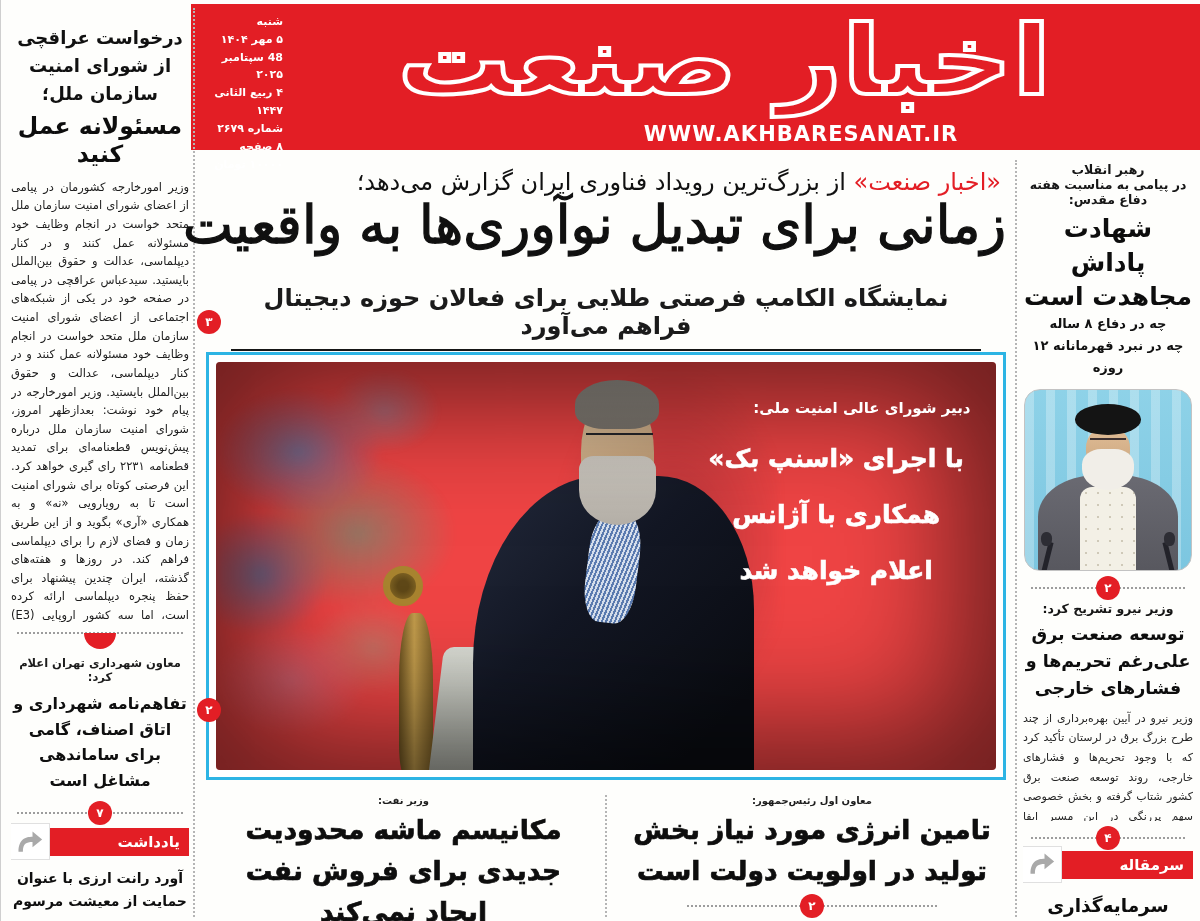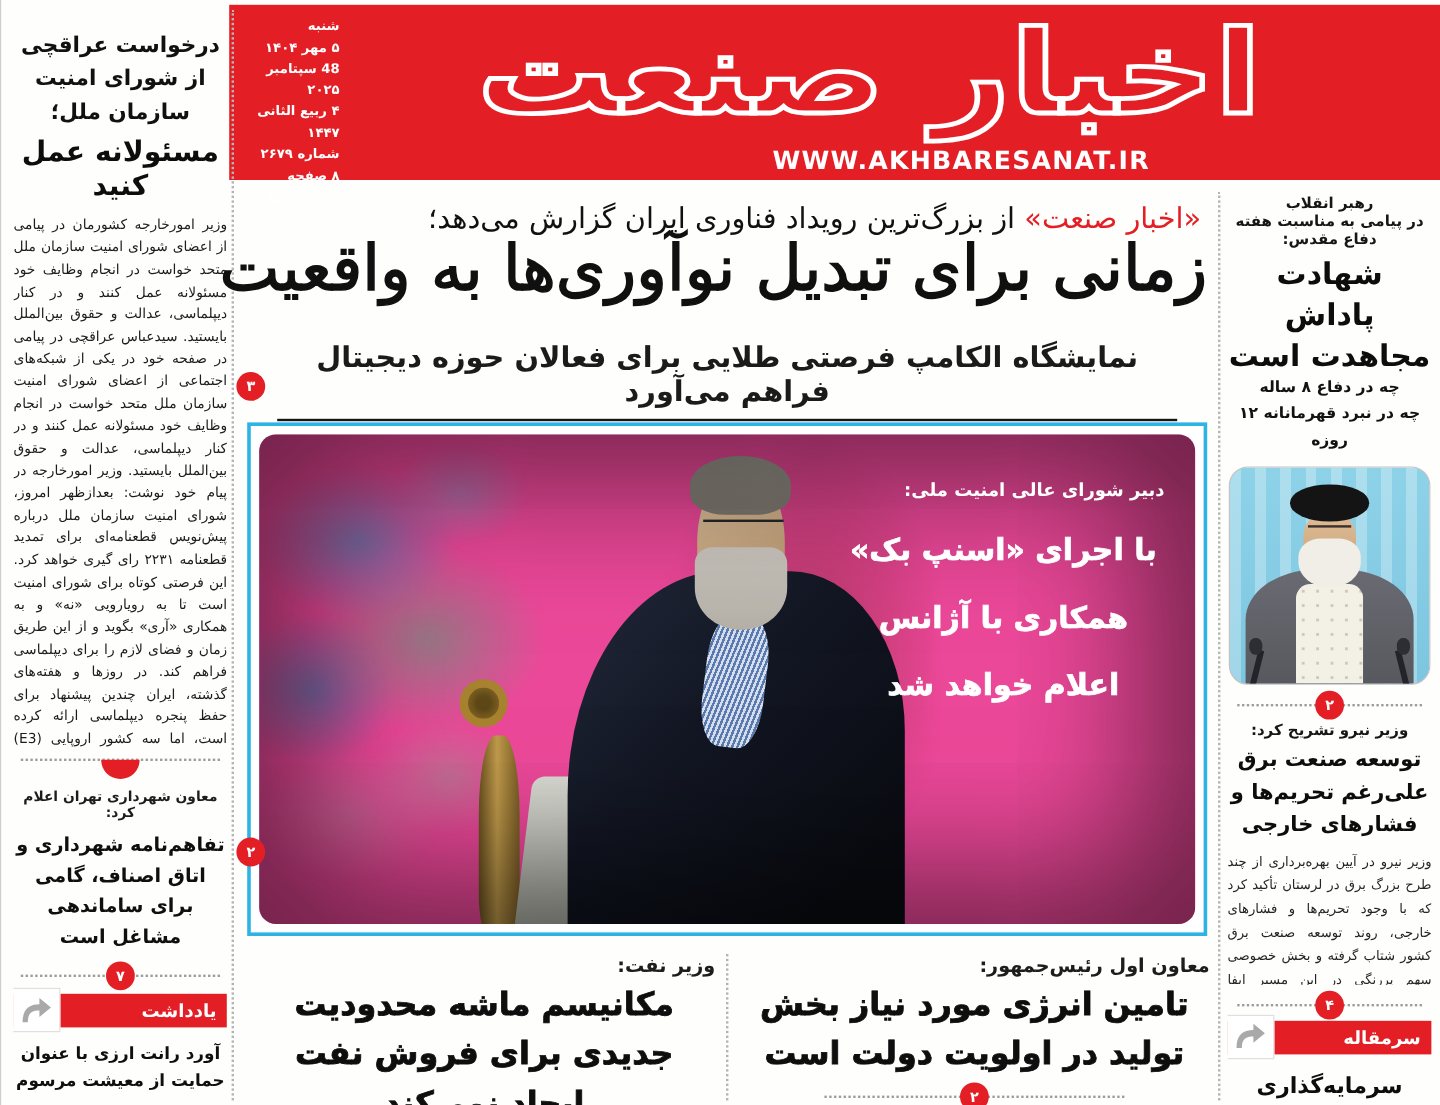--- a/index.html
+++ b/index.html
@@ -67,21 +67,21 @@
   .c-kicker{position:absolute;left:210px;top:168px;width:790px;font-size:24px;font-weight:normal;color:#111;}
   .c-kicker .brand{color:var(--red);}
   .c-headline{
     position:absolute;left:205px;top:194px;width:800px;text-align:center;white-space:nowrap;
     font-size:53px;font-weight:normal;color:#101010;-webkit-text-stroke:1.3px #101010;
   }
   .c-sub{position:absolute;left:230px;top:284px;width:750px;text-align:center;}
   .c-sub span{display:inline-block;font-size:24px;font-weight:bold;color:#1b1b1b;border-bottom:2px solid #161616;padding:0 8px 9px;}
   
   .frame{position:absolute;left:205px;top:352px;width:800px;height:428px;background:#fff;border:3px solid var(--cyan);padding:7px;}
-  .scene{position:relative;width:100%;height:100%;border-radius:14px;overflow:hidden;background:#ec4899;}
+  .scene{position:relative;width:100%;height:100%;border-radius:4px;overflow:hidden;background:#ef4444;}
   .map{
     position:absolute;left:0;top:0;width:48%;height:100%;filter:blur(3px);opacity:.85;
     background:
       radial-gradient(ellipse 120px 90px at 22% 22%,rgba(86,128,178,.85),transparent 70%),
       radial-gradient(ellipse 140px 110px at 38% 42%,rgba(96,150,120,.7),transparent 70%),
       radial-gradient(ellipse 100px 90px at 12% 52%,rgba(70,120,170,.8),transparent 70%),
       radial-gradient(ellipse 110px 80px at 20% 78%,rgba(190,130,160,.55),transparent 70%),
       radial-gradient(ellipse 90px 70px at 42% 70%,rgba(130,170,140,.45),transparent 70%),
       radial-gradient(ellipse 80px 60px at 45% 12%,rgba(110,160,190,.5),transparent 70%);
   }
@@ -97,21 +97,21 @@
   .beard{position:absolute;left:46.6%;top:23%;width:9.8%;height:17%;background:linear-gradient(180deg,#cfcac2,#b5b0a8);border-radius:22% 22% 58% 58%;}
   .glasses{position:absolute;left:47.4%;top:17.5%;width:8.6%;height:0;border-top:2.5px solid #26262a;}
   .vignette{position:absolute;inset:0;box-shadow:inset 0 0 120px 40px rgba(0,0,0,.55);}
   .caption{position:absolute;right:2.5%;top:9%;width:36%;color:#fff;}
   .caption .cap-kicker{font-size:15px;font-weight:bold;text-align:right;padding-right:6px;}
   .caption .cap-line{font-size:25px;font-weight:bold;text-align:center;margin-top:27px;-webkit-text-stroke:.6px #fff;}
   
   .bstory{position:absolute;top:795px;}
   #b-oil{left:210px;width:385px;}
   #b-vp{left:615px;width:392px;}
-  .b-kicker{font-size:16px;font-weight:bold;color:#1d1d1d;}
+  .b-kicker{font-size:10px;font-weight:bold;text-align:center;color:#1d1d1d;}
   .b-head{font-size:26.5px;font-weight:bold;text-align:center;line-height:1.55;margin-top:3px;color:#0e0e0e;-webkit-text-stroke:.7px #0e0e0e;}
   .b-div{width:250px;margin:14px auto 0;}
   
   .right-col{position:absolute;left:1022px;top:162px;width:170px;height:755px;overflow:hidden;}
   .r-kicker{font-size:12.5px;font-weight:bold;text-align:center;color:#161616;}
   .r-head1{font-size:25px;font-weight:bold;text-align:center;line-height:1.35;margin-top:5px;color:#0d0d0d;}
   .r-sub{font-size:13px;font-weight:bold;text-align:center;line-height:1.7;color:#121212;}
   .leader-photo{position:relative;width:168px;height:182px;margin:9px auto 0;border:1px solid #c3c3c3;border-radius:16px;overflow:hidden;
     background:linear-gradient(180deg,#8ed2e8,#7cc6e0);}
   .lp-stripes{position:absolute;inset:0;background:repeating-linear-gradient(90deg,rgba(255,255,255,.28) 0 9px,rgba(0,0,0,0) 9px 21px);}

